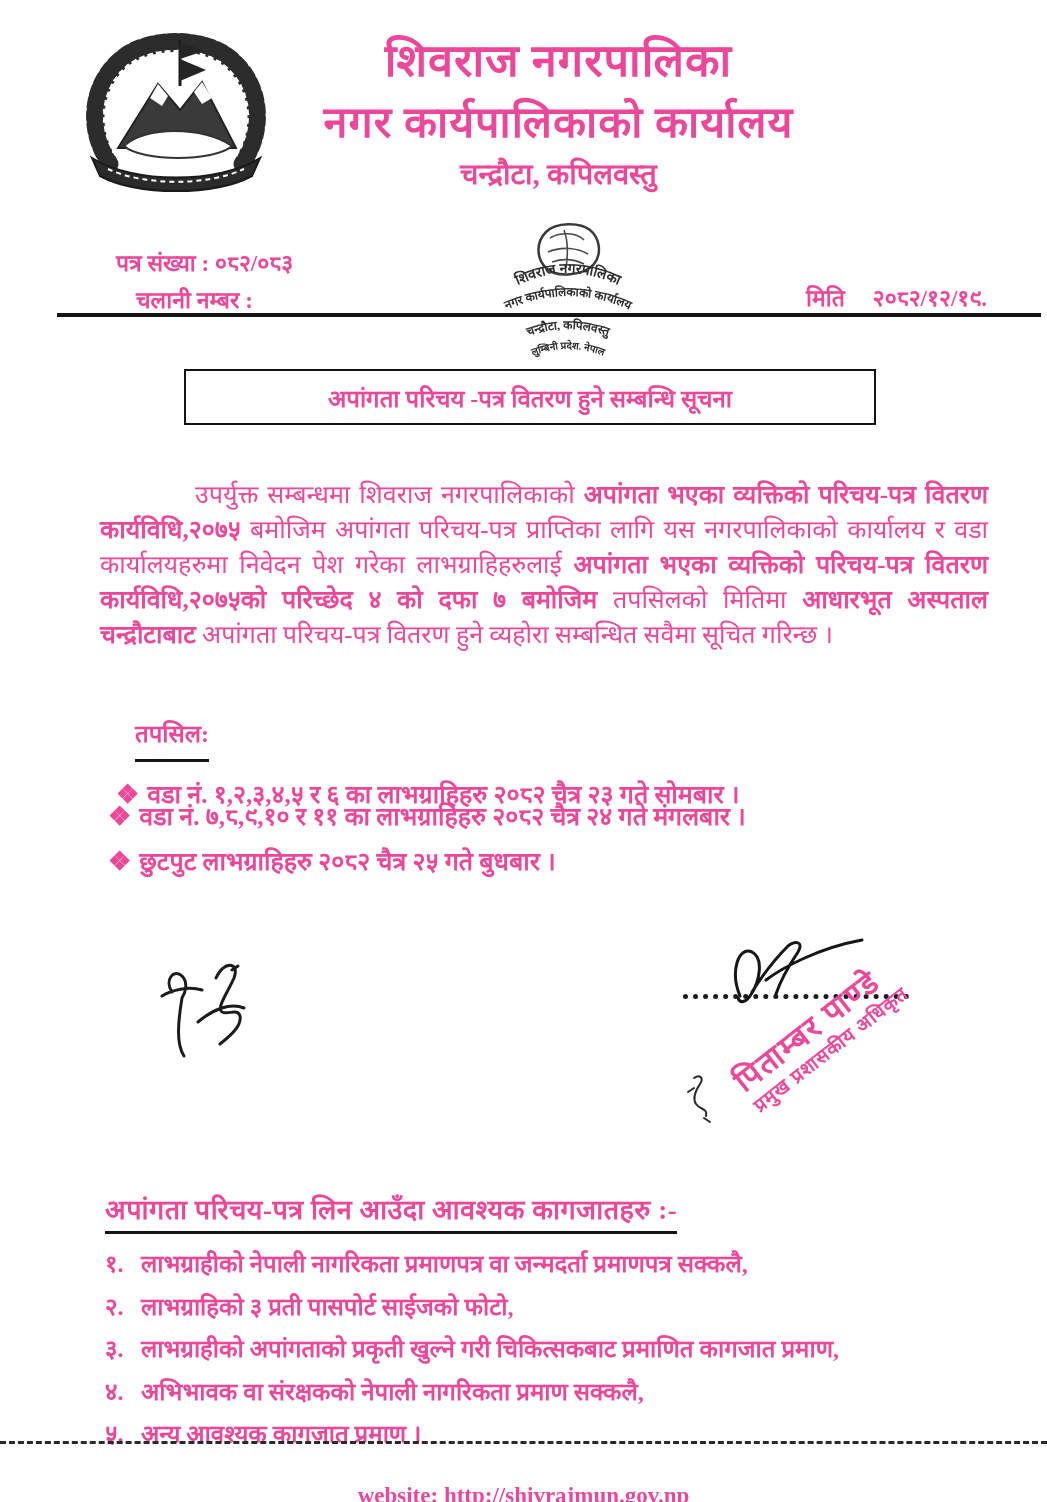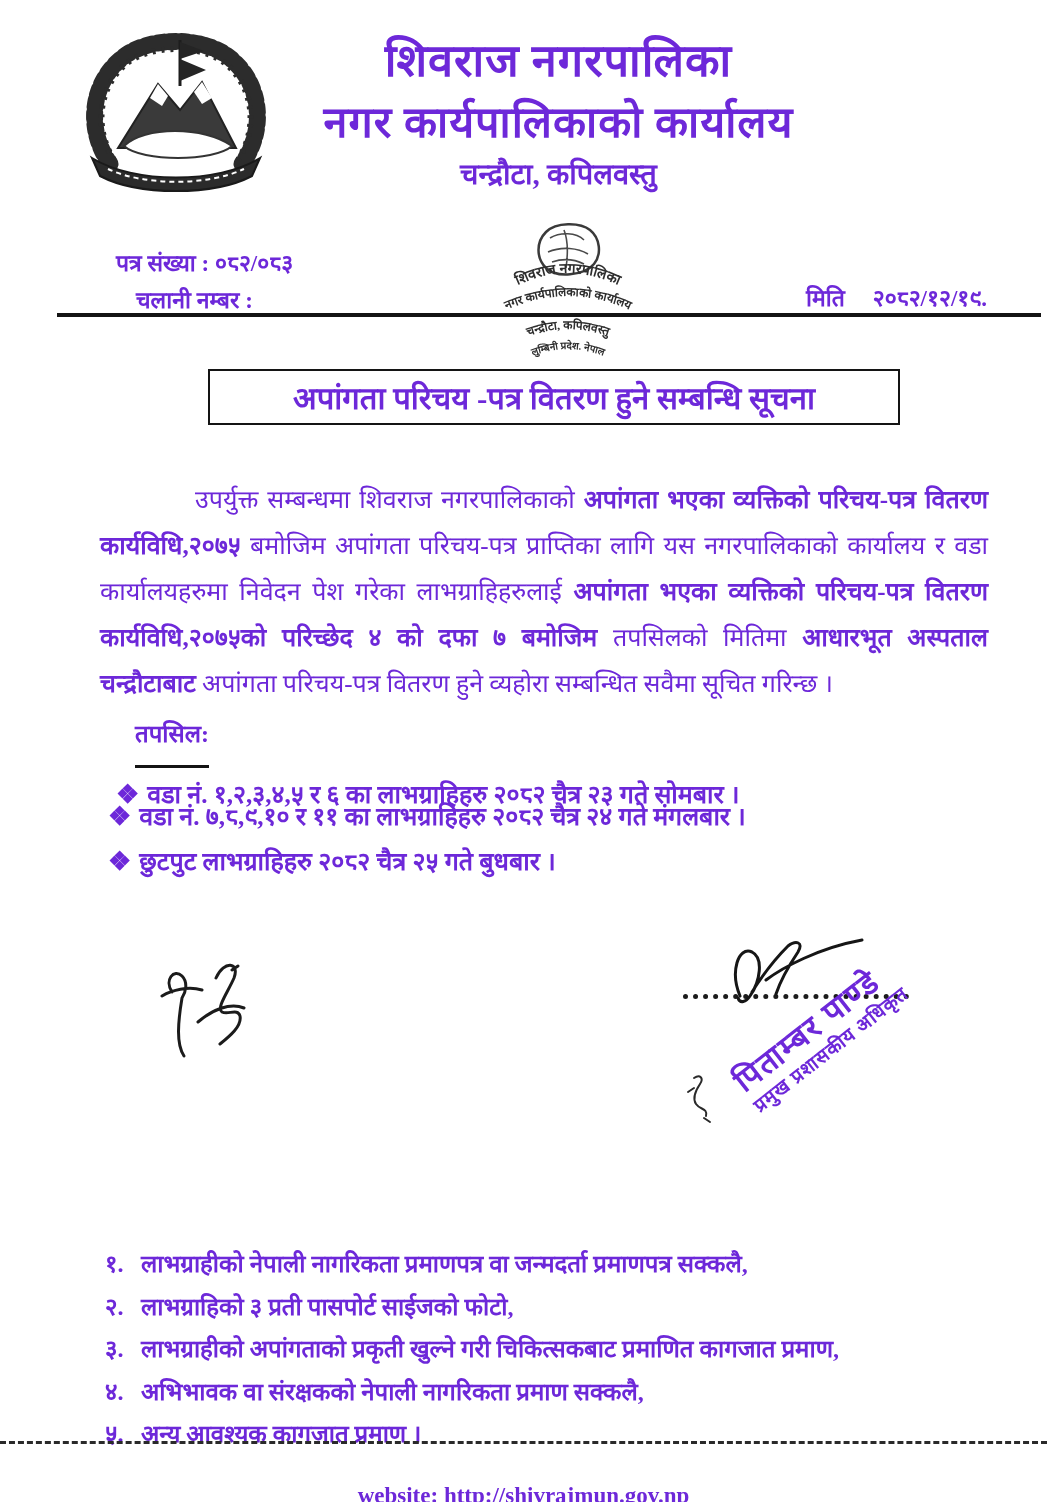--- a/index.html
+++ b/index.html
@@ -3,21 +3,21 @@
 <meta charset="utf-8">
 <style>
   html,body{margin:0;padding:0;background:#e8e8e8;}
   #page{
     position:relative;
     width:1047px;height:1502px;
     margin:0 auto;
     background:#ffffff;
     overflow:hidden;
     font-family:"Liberation Serif", serif;
-    color:#6d28d9;
+    color:#ec4899;
   }
   .abs{position:absolute;}
   
   #emblem{left:84px;top:26px;width:184px;height:172px;}
   #org-lines{left:0;right:0;top:30px;text-align:center;padding-left:70px;}
   .org1{font-size:45px;font-weight:700;line-height:62px;letter-spacing:1px;}
   .org2{font-size:43px;font-weight:700;line-height:62px;letter-spacing:1px;}
   .org3{font-size:29px;font-weight:600;line-height:40px;}
   .org4{font-size:26px;font-weight:600;line-height:36px;}
   
@@ -25,36 +25,36 @@
   #letter-no{left:116px;top:246px;}
   #dispatch-no{left:100px;top:283px;margin-left:36px;}
   #date-line{right:60px;top:281px;}
   #date-line .gap{display:inline-block;width:28px;}
   
   #rule{left:57px;right:6px;top:313px;height:4px;background:#141414;}
   
   #seal{left:468px;top:218px;width:200px;height:150px;z-index:3;}
   
   #title-box{
-    left:208px;top:369px;width:688px;height:52px;
+    left:184px;top:369px;width:688px;height:52px;
     border:2px solid #141414;
     display:flex;align-items:center;justify-content:center;
-    font-size:31px;font-weight:700;
+    font-size:24px;font-weight:700;
   }
   
   #notice{
     left:100px;top:452px;width:888px;
-    font-size:25px;line-height:46px;
+    font-size:25px;line-height:35px;
     text-align:justify;text-indent:95px;
   }
   #notice .b{font-weight:700;}
   
   #schedule-heading{
     left:135px;top:716px;font-size:24px;font-weight:700;
-    border-bottom:3px solid #141414;padding-bottom:16px;
+    border-bottom:3px solid #141414;padding-bottom:10px;
   }
   .sched-item{left:108px;font-size:25px;font-weight:700;white-space:nowrap;}
   .sched-item .bullet{font-size:26px;margin-right:8px;}
   #sched-0{top:776px;margin-left:8px;}
   #sched-1{top:798px;}
   #sched-2{top:843px;}
   
   #sig-left{left:158px;top:952px;width:120px;height:120px;}
   #dotted-line{left:683px;top:976px;width:226px;border-bottom:5px dotted #1c1c1c;height:18px;}
   #sig-right{left:722px;top:938px;width:150px;height:72px;z-index:2;}
@@ -170,20 +170,21 @@
 
   <svg id="ink-mark" class="abs" viewBox="0 0 40 52" aria-hidden="true">
     <path d="M14,6 C20,2 24,6 20,12 C16,18 12,26 16,32 C20,38 28,36 26,44 M8,20 L14,16 M24,46 L30,50" fill="none" stroke="#2a2a2a" stroke-width="2" stroke-linecap="round"></path>
   </svg>
 
   <div id="officer-stamp" class="abs">
     <div id="officer-name">पिताम्बर पाण्डे</div>
     <div id="officer-title">प्रमुख प्रशासकीय अधिकृत</div>
   </div>
 
+  <div id="docs-heading" class="abs">अपांगता परिचय-पत्र लिन आउँदा आवश्यक कागजातहरु :-</div>
 
   <div id="docs-list" class="abs">
     <div class="doc-item">
       <span class="doc-num">१.</span>
       <span>लाभग्राहीको नेपाली नागरिकता प्रमाणपत्र वा जन्मदर्ता प्रमाणपत्र सक्कलै,</span>
     </div>
     <div class="doc-item">
       <span class="doc-num">२.</span>
       <span>लाभग्राहिको ३ प्रती पासपोर्ट साईजको फोटो,</span>
     </div>

